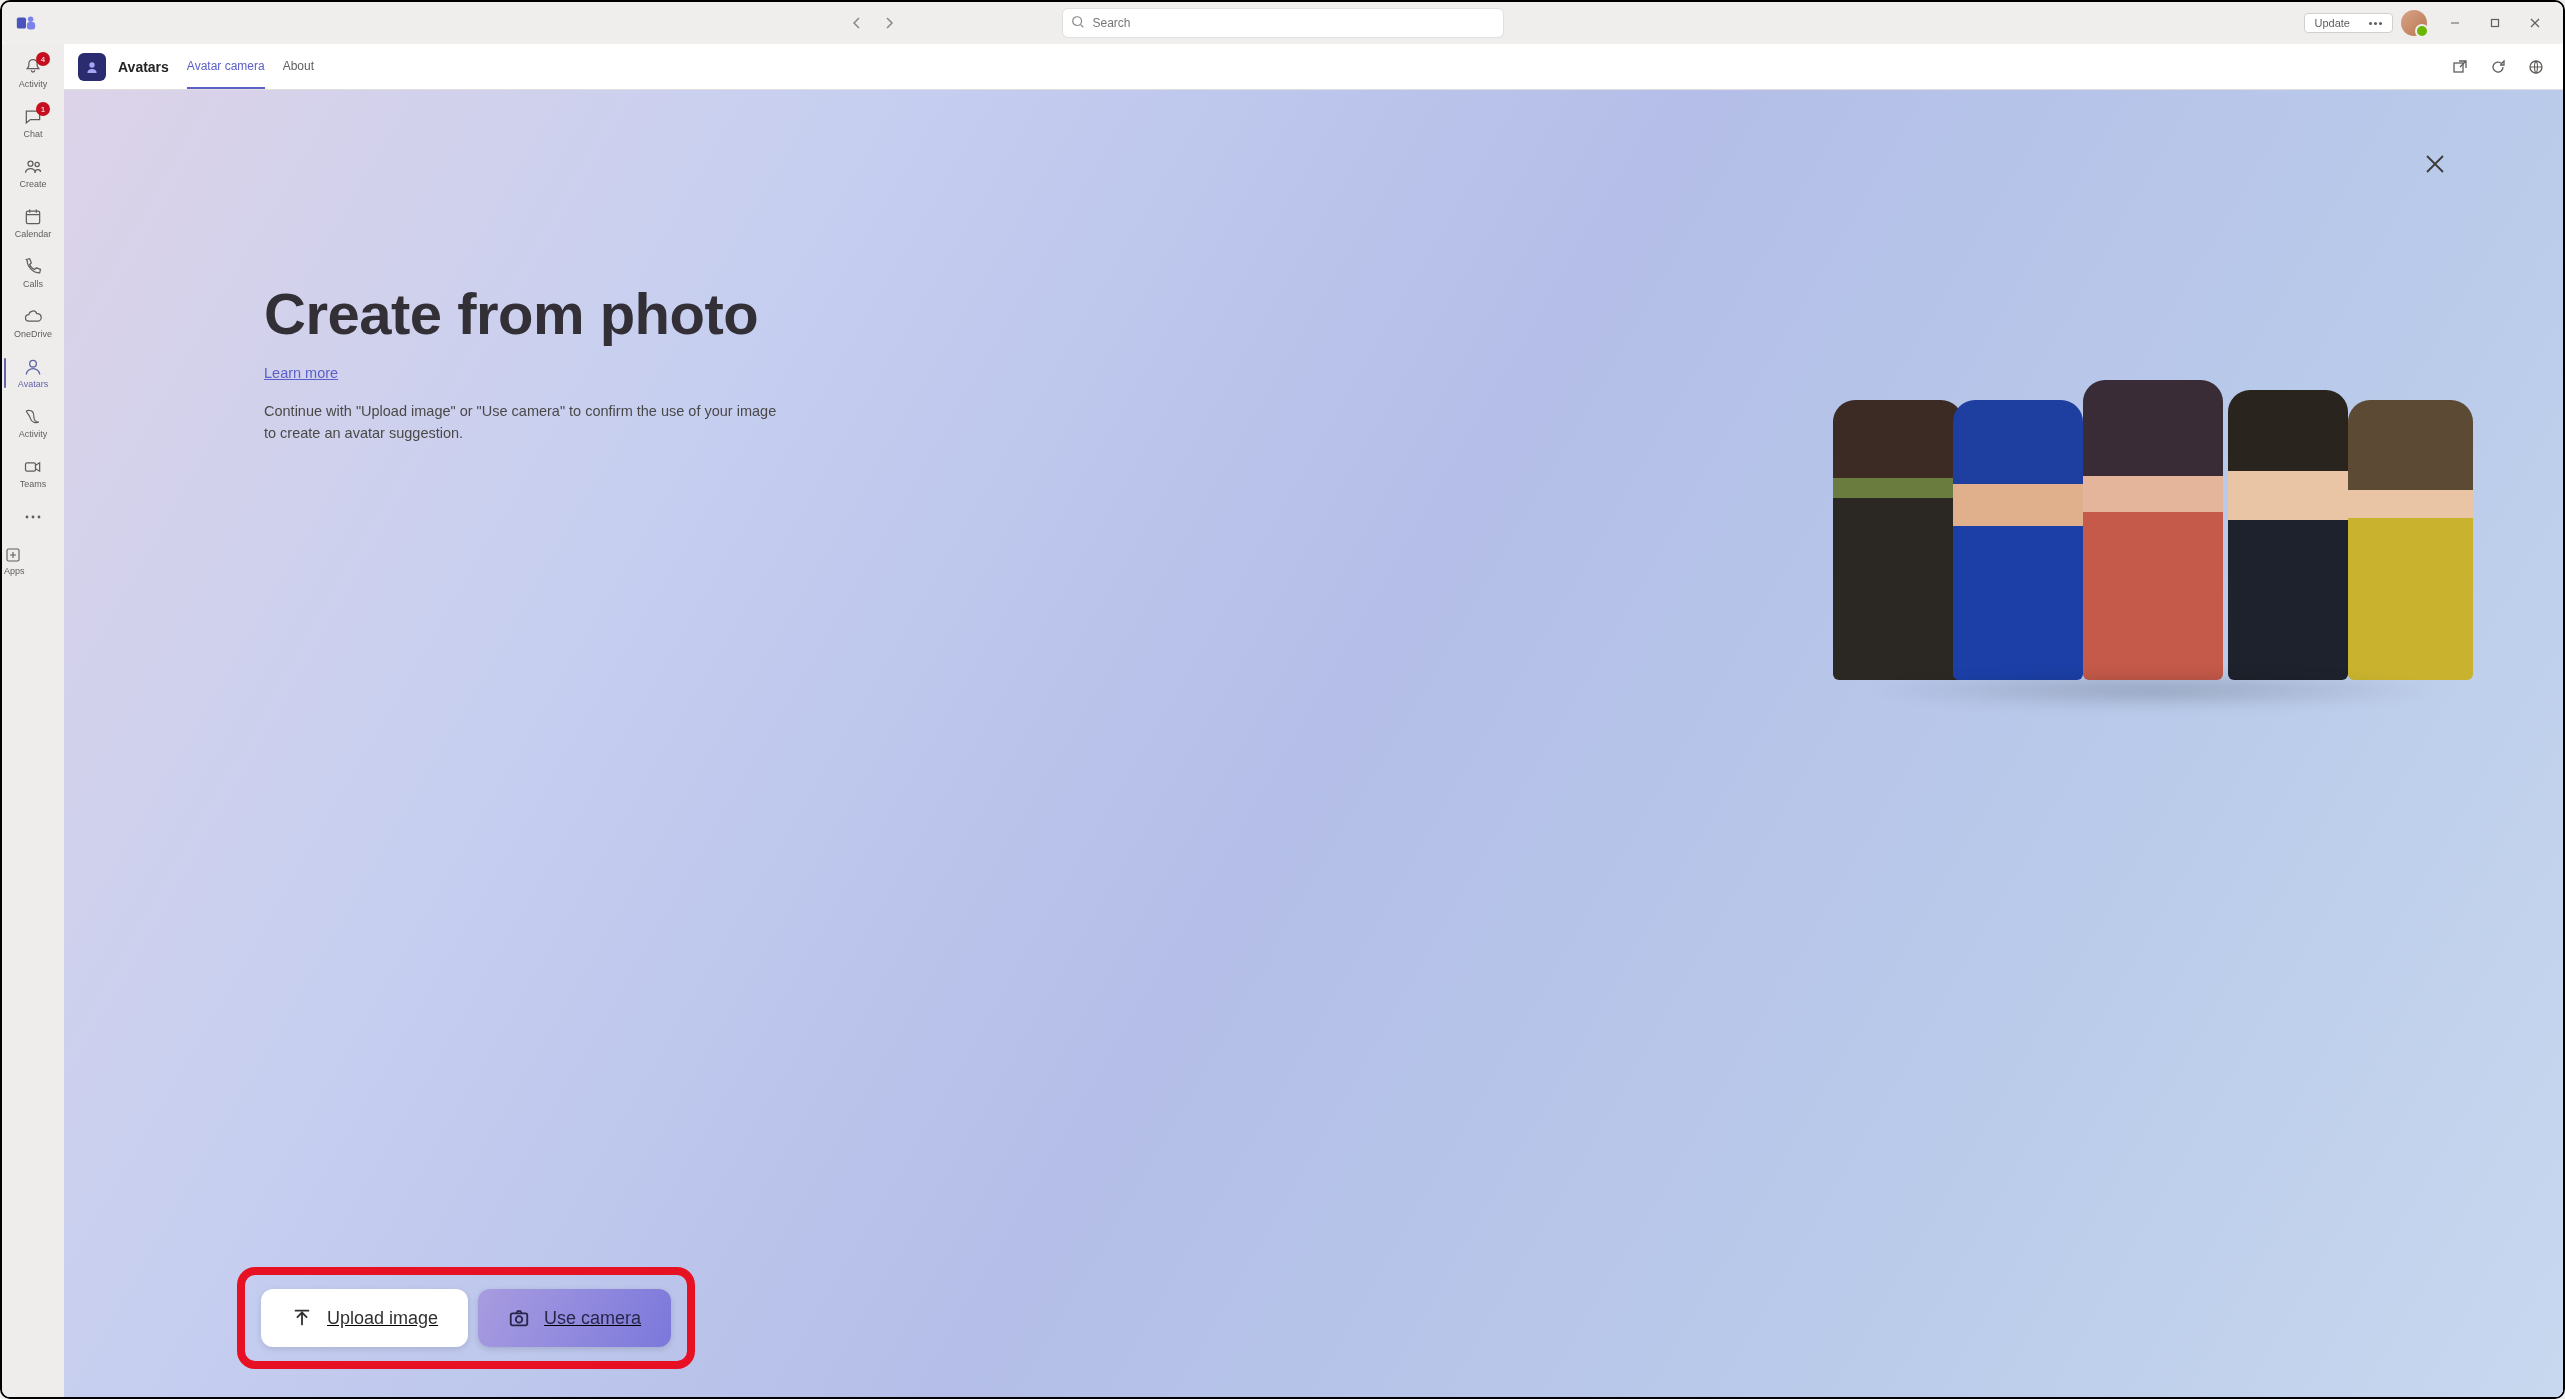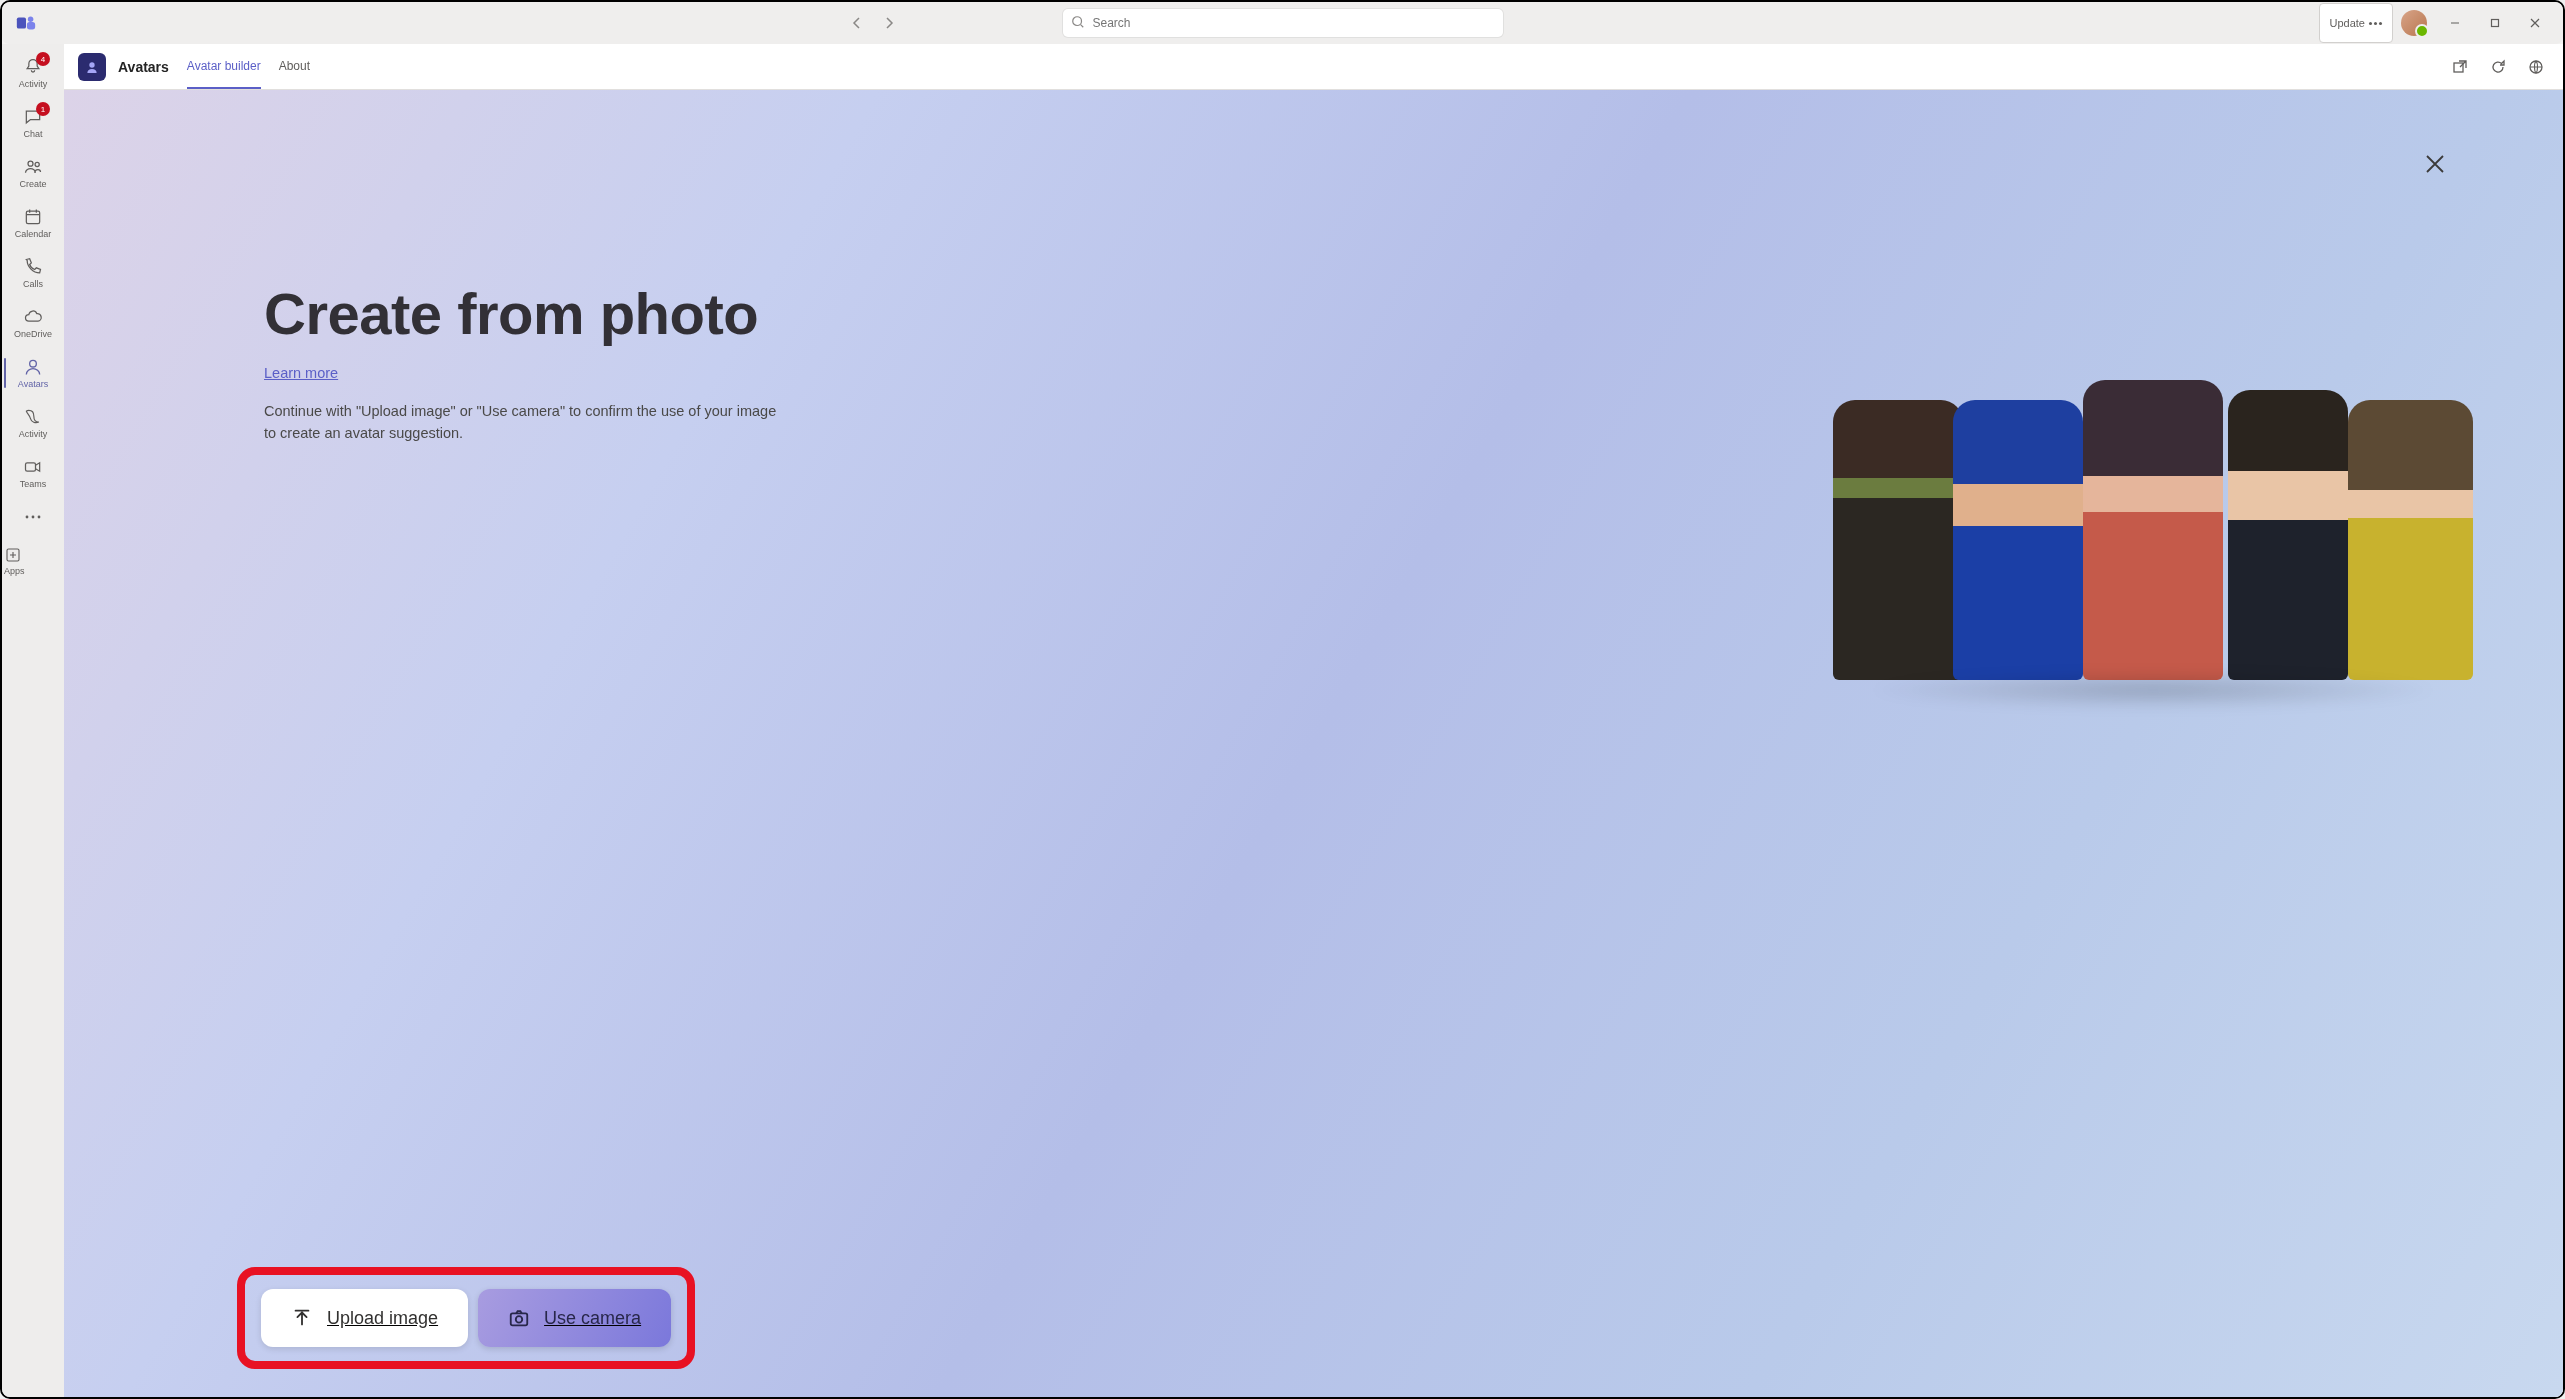--- a/index.html
+++ b/index.html
@@ -38,23 +38,23 @@
   background: #fff; padding: 0 10px 0 30px; font-size: 12px; color: #444;
   box-shadow: 0 0 0 1px rgba(0,0,0,0.06);
 }
 .titlebar .search-icon {
   position: absolute; left: 8px; top: 6px; color: #8a8886;
 }
 .titlebar .right-controls {
   margin-left: auto; display: flex; align-items: center; gap: 8px;
 }
 .update-btn {
-  height: 40px; padding: 0 10px; border: 1px solid #d2d0ce; background: #fff;
+  height: 20px; padding: 0 10px; border: 1px solid #d2d0ce; background: #fff;
   border-radius: 4px; font-size: 11px; color: #605e5c; cursor: pointer;
-  display: flex; align-items: center; gap: 4px;
+  display: flex; align-items: center; gap: 19px;
 }
 .update-btn .dots { display: inline-flex; gap: 2px; }
 .update-btn .dots span { width: 3px; height: 3px; background: #605e5c; border-radius: 50%; display:block; }
 .avatar-circle {
   width: 26px; height: 26px; border-radius: 50%;
   background: linear-gradient(135deg,#d8a488 0%, #b8764f 100%);
   position: relative;
 }
 .avatar-circle::after {
   content:''; position:absolute; right:-2px; bottom:-2px; width:10px; height:10px;
@@ -335,21 +335,21 @@
       <div class="subheader">
         <div class="app-chip">
           <svg width="16" height="16" viewBox="0 0 24 24">
               <circle cx="12" cy="9" r="4" fill="#a5a6f6"></circle>
               <path d="M5 21c0-4 3-6 7-6s7 2 7 6Z" fill="#a5a6f6"></path>
             </svg>
         </div>
         <div class="app-title">Avatars</div>
         <div class="tabs">
           <div class="tab active">
-              <span>Avatar builder</span>
+              <span>Avatar camera</span>
             </div>
           <div class="tab">
               <span>About</span>
             </div>
         </div>
         <div class="subheader-right">
           <button>
               <svg width="16" height="16" viewBox="0 0 16 16">
                 <rect x="2" y="4" width="9" height="9" fill="none" stroke="currentColor" stroke-width="1.3"></rect>
                 <path d="M7 2h7v7M14 2 8 8" fill="none" stroke="currentColor" stroke-width="1.3"></path>

